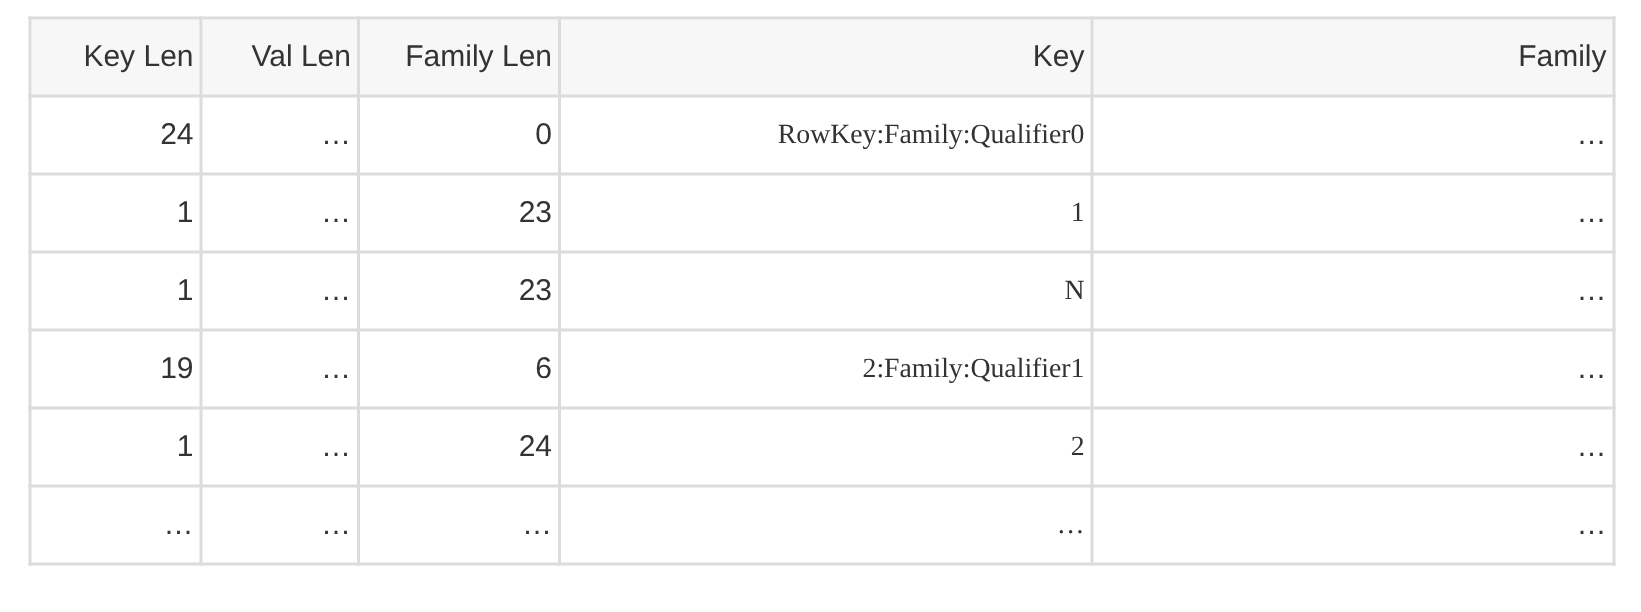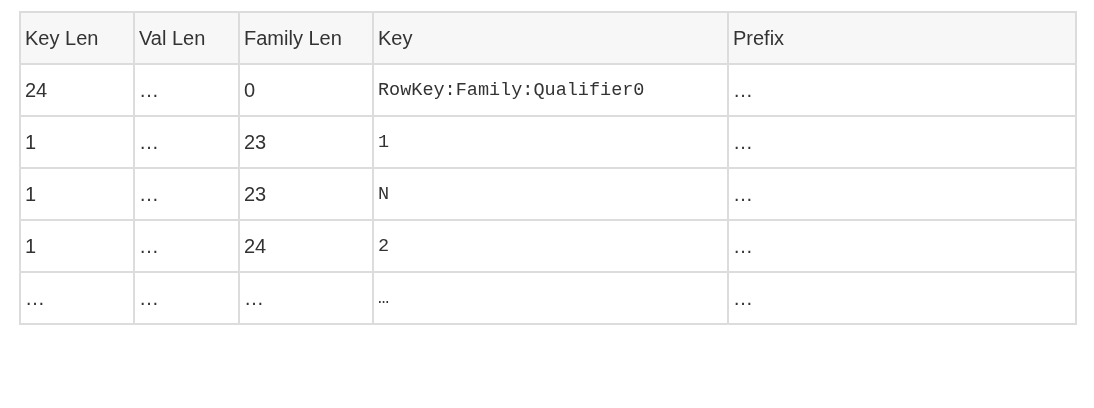--- a/index.html
+++ b/index.html
@@ -25,35 +25,35 @@
     top: 11px;
   }
   table.kv-table {
     border-collapse: collapse;
     table-layout: fixed;
     width: 1056px;
   }
   .kv-table th,
   .kv-table td {
     border: 2px solid var(--border);
-    text-align: left;
+    text-align: right;
     vertical-align: middle;
     height: 52px;
     padding: 0 4px;
     font-size: 20px;
     font-weight: 400;
     color: var(--text);
     overflow: hidden;
     white-space: nowrap;
   }
   .kv-table thead th {
     background: var(--header-bg);
   }
   .kv-table td.mono {
-    font-family: Liberation Mono, monospace;
+    font-family: Liberation Serif, serif;
     font-size: 18.5px;
   }
 </style>
 </head>
 <body>
 
 <div class="table-wrap">
   <table class="kv-table">
     <colgroup>
       <col style="width:114px">
@@ -61,21 +61,21 @@
       <col style="width:134px">
       <col style="width:355px">
       <col style="width:348px">
     </colgroup>
     <thead>
       <tr>
           <th>Key Len</th>
           <th>Val Len</th>
           <th>Family Len</th>
           <th>Key</th>
-          <th>Prefix</th>
+          <th>Family</th>
         </tr>
     </thead>
     <tbody>
         <tr>
           <td>24</td>
           <td>…</td>
           <td>0</td>
           <td class="mono">RowKey:Family:Qualifier0</td>
           <td>…</td>
         </tr>
@@ -87,20 +87,27 @@
           <td>…</td>
         </tr>
         <tr>
           <td>1</td>
           <td>…</td>
           <td>23</td>
           <td class="mono">N</td>
           <td>…</td>
         </tr>
         <tr>
+          <td>19</td>
+          <td>…</td>
+          <td>6</td>
+          <td class="mono">2:Family:Qualifier1</td>
+          <td>…</td>
+        </tr>
+        <tr>
           <td>1</td>
           <td>…</td>
           <td>24</td>
           <td class="mono">2</td>
           <td>…</td>
         </tr>
         <tr>
           <td>…</td>
           <td>…</td>
           <td>…</td>

